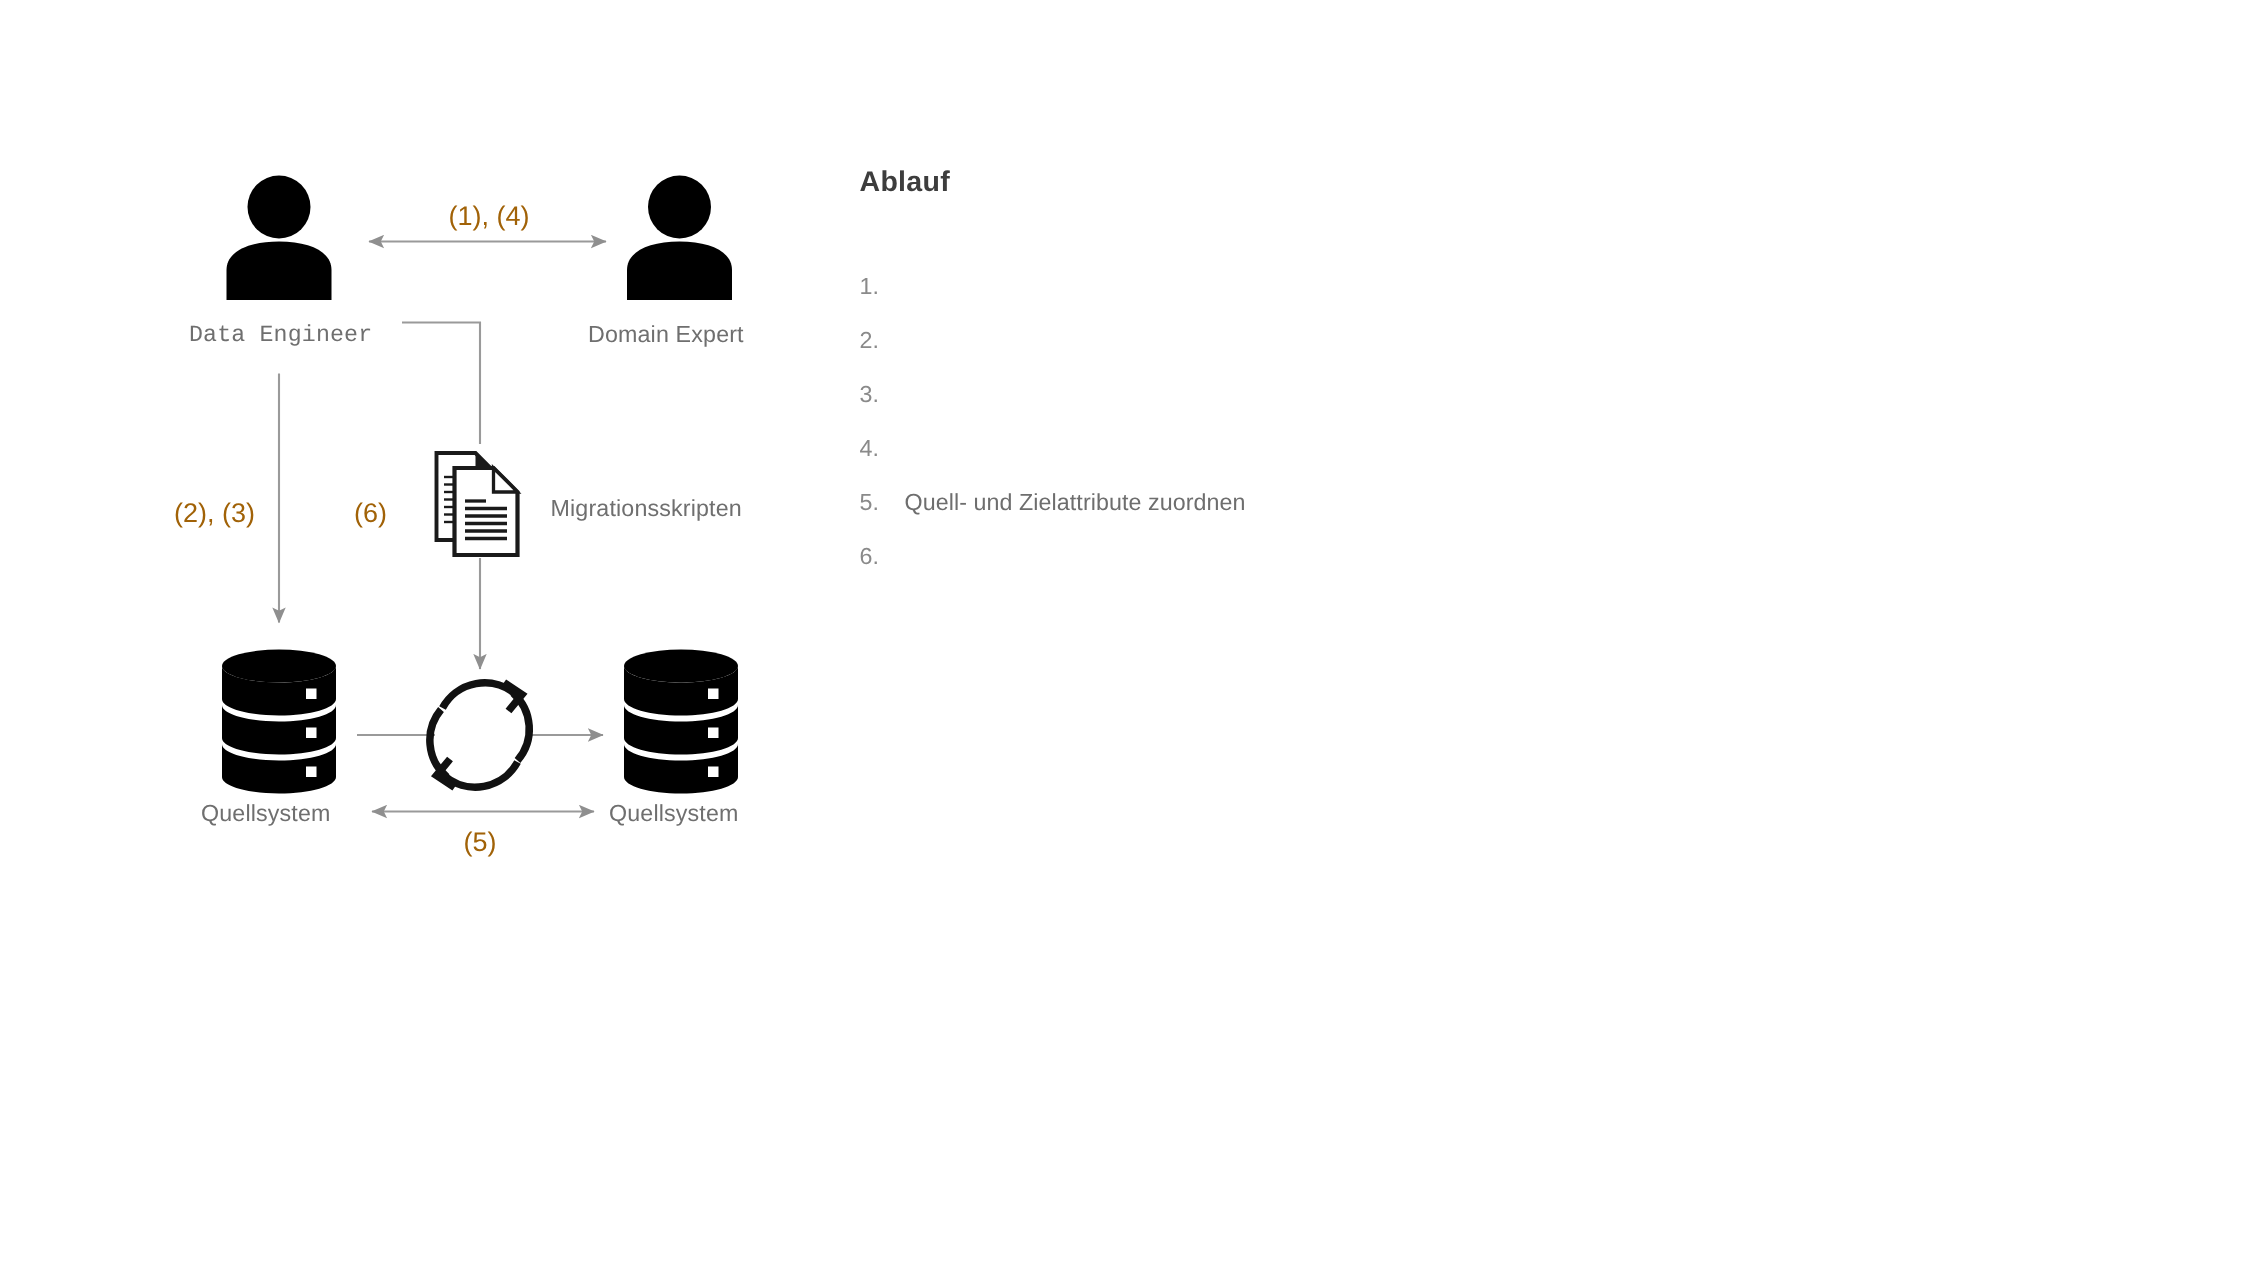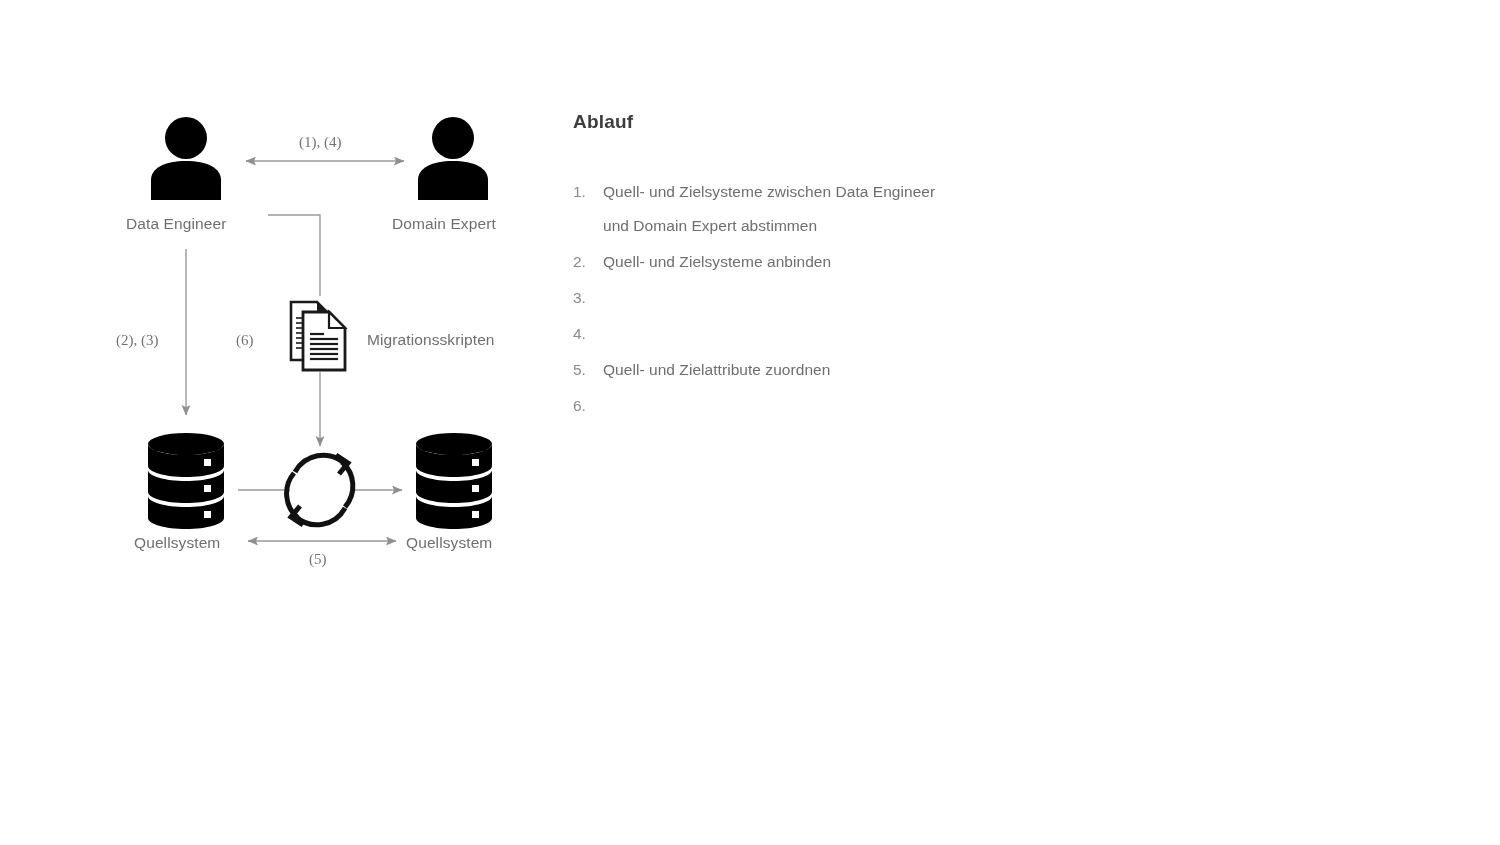--- a/index.html
+++ b/index.html
@@ -44,29 +44,29 @@
     position: absolute;
     font-family: "Liberation Sans", sans-serif;
     font-size: 15.5px;
     color: #6f6f6f;
     white-space: nowrap;
     letter-spacing: 0.1px;
     line-height: 1;
   }
   .step-label {
     position: absolute;
-    font-family: Liberation Serif, serif;
-    font-size: 15px;
-    color: #737373;
+    font-family: Liberation Sans, sans-serif;
+    font-size: 18px;
+    color: #a16207;
     white-space: nowrap;
     line-height: 1;
   }
 
   
-  #label-data-engineer   { left: 126px; top: 216px; }
+  #label-data-engineer   { left: 126px; top: 216px; font-family: Liberation Mono, monospace; }
   #label-domain-expert   { left: 392px; top: 216px; }
   #label-migrationsskripte { left: 367px; top: 332px; }
   #label-quellsystem     { left: 134px; top: 535px; }
   #label-zielsystem      { left: 406px; top: 535px; }
 
   #step-14 { left: 299px; top: 135px; }
   #step-23 { left: 116px; top: 333px; }
   #step-6  { left: 236px; top: 333px; }
   #step-5  { left: 309px; top: 552px; }
 
@@ -236,25 +236,23 @@
 
     <div class="step-label" id="step-5">(5)</div>
   </div>
 
   <div id="text-panel">
     <div id="ablauf-heading">Ablauf</div>
 
     <ol id="ablauf-list">
       <li class="ablauf-item">
         <span class="ablauf-num">1.</span>
-        <span class="ablauf-text">Quell- und Zielsysteme zwischen Data Engineer und Domain Expert abstimmen</span>
       </li>
       <li class="ablauf-item">
         <span class="ablauf-num">2.</span>
-        <span class="ablauf-text">Quell- und Zielsysteme anbinden</span>
       </li>
       <li class="ablauf-item">
         <span class="ablauf-num">3.</span>
       </li>
       <li class="ablauf-item">
         <span class="ablauf-num">4.</span>
       </li>
       <li class="ablauf-item">
         <span class="ablauf-num">5.</span>
         <span class="ablauf-text">Quell- und Zielattribute zuordnen</span>

